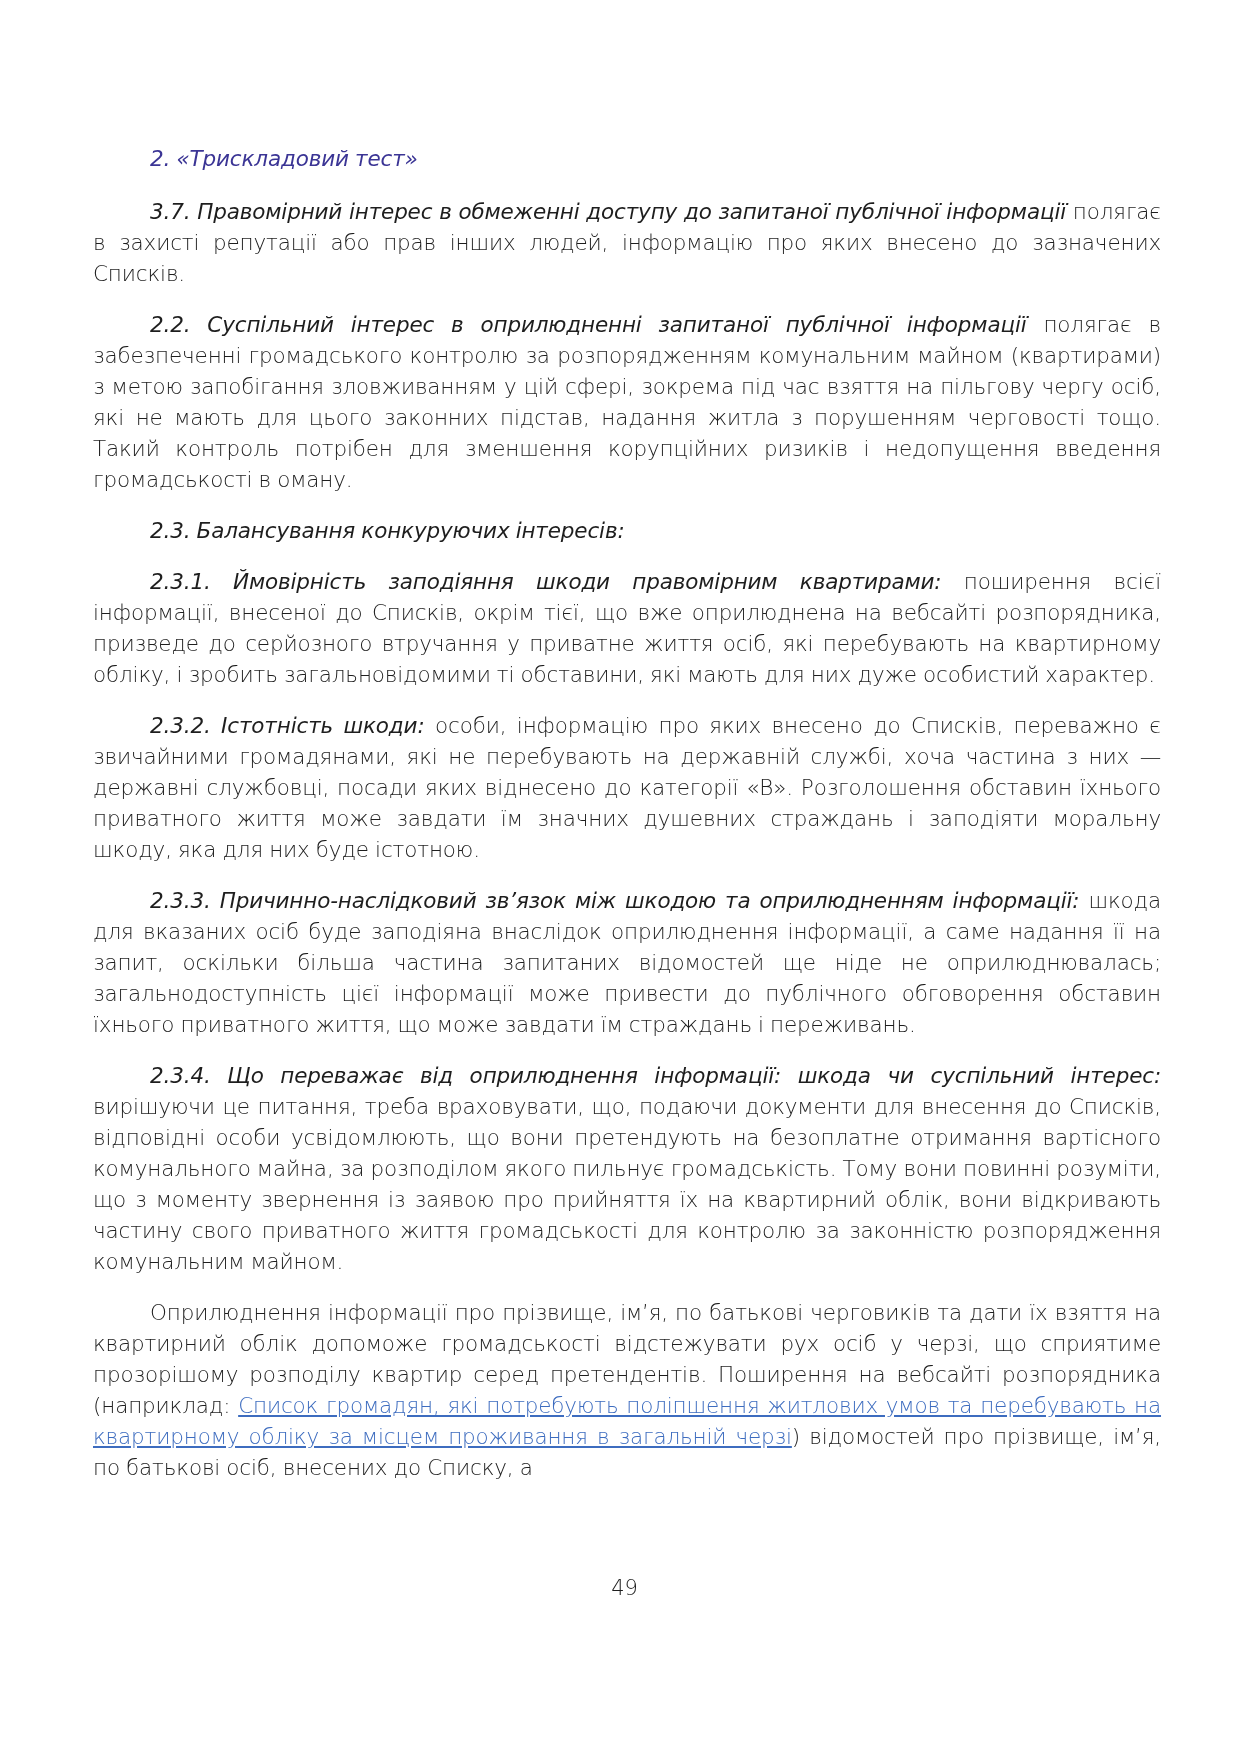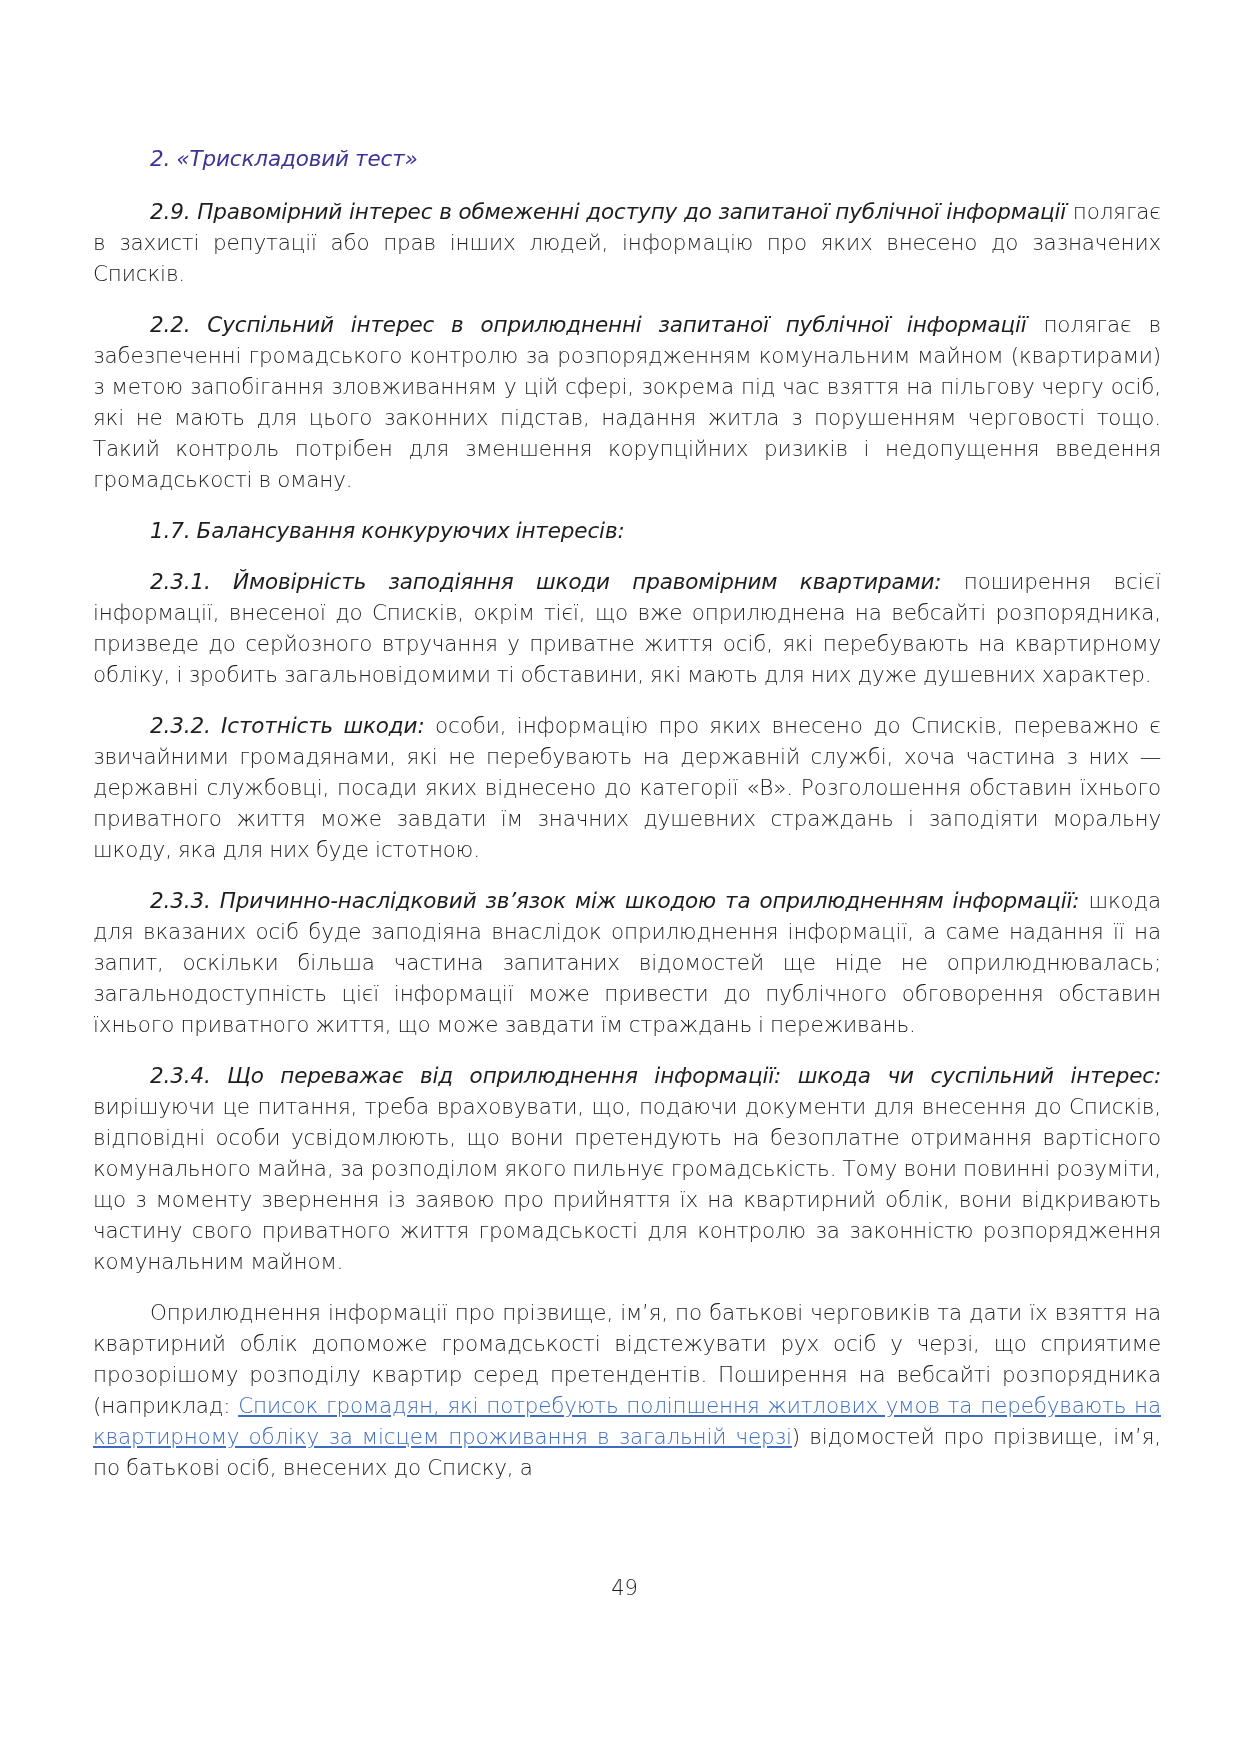--- a/index.html
+++ b/index.html
@@ -54,27 +54,27 @@
       font-weight: 200;
     }
   </style>
 </head>
 <body>
 
 <div class="page">
 
   <p class="section-title">2. «Трискладовий тест»</p>
 
-  <p><span class="em">2.9. Правомірний інтерес в обмеженні доступу до запитаної публічної інформації</span><span> полягає в захисті репутації або прав інших людей, інформацію про яких внесено до зазначених Списків.</span></p>
+  <p><span class="em">3.7. Правомірний інтерес в обмеженні доступу до запитаної публічної інформації</span><span> полягає в захисті репутації або прав інших людей, інформацію про яких внесено до зазначених Списків.</span></p>
 
   <p><span class="em">2.2. Суспільний інтерес в оприлюдненні запитаної публічної інформації</span><span> полягає в забезпеченні громадського контролю за розпорядженням комунальним майном (квартирами) з метою запобігання зловживанням у цій сфері, зокрема під час взяття на пільгову чергу осіб, які не мають для цього законних підстав, надання житла з порушенням черговості тощо. Такий контроль потрібен для зменшення корупційних ризиків і недопущення введення громадськості в оману.</span></p>
 
-  <p><span class="em">1.7. Балансування конкуруючих інтересів:</span></p>
+  <p><span class="em">2.3. Балансування конкуруючих інтересів:</span></p>
 
-  <p><span class="em">2.3.1. Ймовірність заподіяння шкоди правомірним квартирами:</span><span> поширення всієї інформації, внесеної до Списків, окрім тієї, що вже оприлюднена на вебсайті розпорядника, призведе до серйозного втручання у приватне життя осіб, які перебувають на квартирному обліку, і зробить загальновідомими ті обставини, які мають для них дуже душевних характер.</span></p>
+  <p><span class="em">2.3.1. Ймовірність заподіяння шкоди правомірним квартирами:</span><span> поширення всієї інформації, внесеної до Списків, окрім тієї, що вже оприлюднена на вебсайті розпорядника, призведе до серйозного втручання у приватне життя осіб, які перебувають на квартирному обліку, і зробить загальновідомими ті обставини, які мають для них дуже особистий характер.</span></p>
 
   <p><span class="em">2.3.2. Істотність шкоди:</span><span> особи, інформацію про яких внесено до Списків, переважно є звичайними громадянами, які не перебувають на державній службі, хоча частина з них — державні службовці, посади яких віднесено до категорії «В». Розголошення обставин їхнього приватного життя може завдати їм значних душевних страждань і заподіяти моральну шкоду, яка для них буде істотною.</span></p>
 
   <p><span class="em">2.3.3. Причинно-наслідковий зв’язок між шкодою та оприлюдненням інформації:</span><span> шкода для вказаних осіб буде заподіяна внаслідок оприлюднення інформації, а саме надання її на запит, оскільки більша частина запитаних відомостей ще ніде не оприлюднювалась; загальнодоступність цієї інформації може привести до публічного обговорення обставин їхнього приватного життя, що може завдати їм страждань і переживань.</span></p>
 
   <p><span class="em">2.3.4. Що переважає від оприлюднення інформації: шкода чи суспільний інтерес:</span><span> вирішуючи це питання, треба враховувати, що, подаючи документи для внесення до Списків, відповідні особи усвідомлюють, що вони претендують на безоплатне отримання вартісного комунального майна, за розподілом якого пильнує громадськість. Тому вони повинні розуміти, що з моменту звернення із заявою про прийняття їх на квартирний облік, вони відкривають частину свого приватного життя громадськості для контролю за законністю розпорядження комунальним майном.</span></p>
 
   <p><span>Оприлюднення інформації про прізвище, ім’я, по батькові черговиків та дати їх взяття на квартирний облік допоможе громадськості відстежувати рух осіб у черзі, що сприятиме прозорішому розподілу квартир серед претендентів. Поширення на вебсайті розпорядника (наприклад: </span><a class="link">Список громадян,  які потребують поліпшення житлових умов та перебувають на квартирному обліку  за місцем проживання в загальній черзі</a><span>) відомостей про прізвище, ім’я, по батькові осіб, внесених до Списку, а</span></p>
 
 </div>

